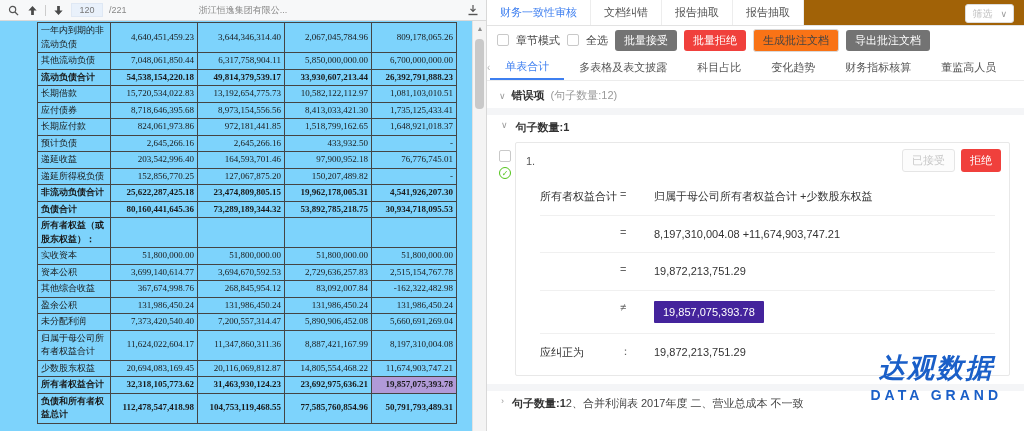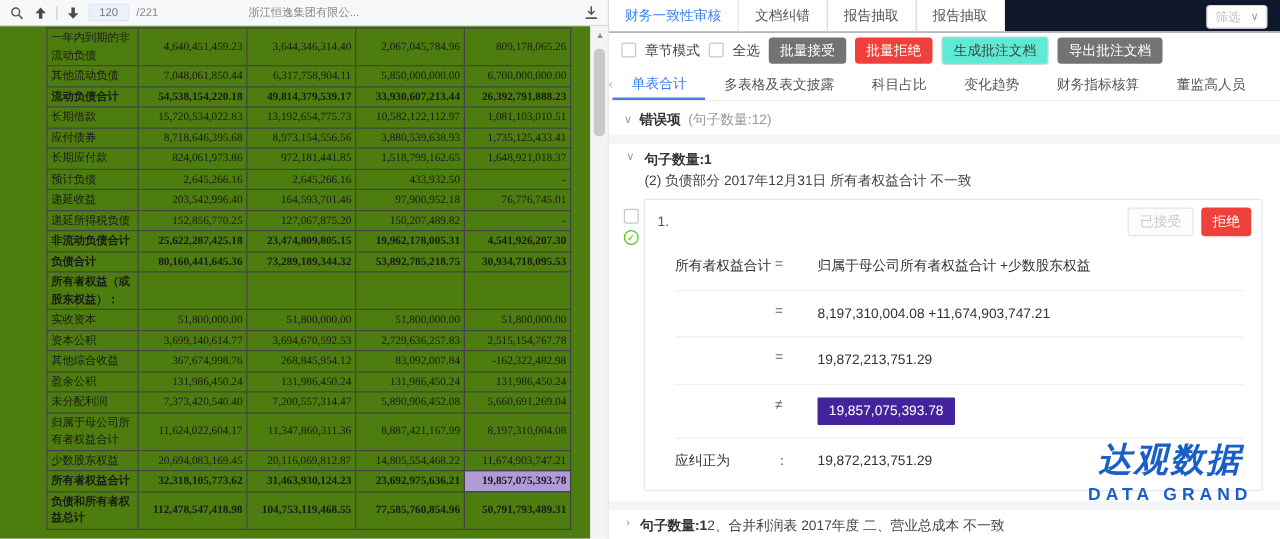--- a/index.html
+++ b/index.html
@@ -12,53 +12,53 @@
     border-right:1px solid #d8d8d8; }
   .viewer-toolbar { height:21px; background:#f7f8f9; border-bottom:1px solid #d9d9d9;
     display:flex; align-items:center; padding:0 7px; gap:6px; position:relative; font-size:9px; color:#555; }
   .tb-icon { width:13px; height:13px; display:flex; align-items:center; justify-content:center; cursor:pointer; }
   .tb-sep { width:1px; height:11px; background:#ccc; }
   .page-input { width:32px; height:14px; background:#e9f1fb; border:1px solid #dfe8f4;
     text-align:center; font-size:9px; color:#777; }
   .page-total { color:#888; font-size:9px; }
   .doc-title { position:absolute; left:50%; transform:translateX(-50%); color:#888; font-size:9px; white-space:nowrap; }
   .tb-right { margin-left:auto; }
-  .doc-area { position:absolute; top:21px; left:0; right:14px; bottom:0; background:#4d7c0f; overflow:hidden; }
+  .doc-area { position:absolute; top:21px; left:0; right:14px; bottom:0; background:#7dd3fc; overflow:hidden; }
   table.fin { border-collapse:collapse; margin:1px 0 0 37px; table-layout:fixed; width:419px;
     font-family:"Liberation Serif","DejaVu Serif",serif; font-size:9px; color:#1a1a1a; }
   table.fin td { border:1px solid #444; padding:1px 3px; line-height:1.5; overflow:hidden; }
   table.fin td.lab { text-align:left; }
   table.fin td.num { text-align:right; }
   table.fin tr.b td { font-weight:bold; }
   table.fin td.hl { background:#b19ad8; }
   
   .v-scroll { position:absolute; top:21px; right:0; bottom:0; width:14px; background:#f4f4f4;
     border-left:1px solid #e2e2e2; }
   .v-scroll .arr { width:14px; height:14px; display:flex; align-items:center; justify-content:center;
     font-size:7px; color:#8a8a8a; cursor:pointer; }
   .v-thumb { position:absolute; top:18px; left:2px; width:9px; height:70px; background:#c9c9c9; border-radius:4px; }
 
   
   .right-panel { flex:1; display:flex; flex-direction:column; background:#fff; position:relative; overflow:hidden; }
-  .tabs-bar { height:26px; background:#0f172a; border-bottom:1px solid #e3e3e3;
+  .tabs-bar { height:26px; background:#a16207; border-bottom:1px solid #e3e3e3;
     display:flex; align-items:stretch; position:relative; }
   .tab { padding:0 13px; display:flex; align-items:center; font-size:11px; color:#555;
     background:#fff; border-right:1px solid #ededed; cursor:pointer; white-space:nowrap; }
   .tab.active { color:#3e7ff0; }
   .filter-select { position:absolute; right:10px; top:4px; height:19px; min-width:46px;
     border:1px solid #dcdcdc; border-radius:3px; background:#fff; display:flex; align-items:center;
     gap:8px; padding:0 6px; font-size:10px; color:#bfbfbf; cursor:pointer; }
   .actions-row { height:28px; display:flex; align-items:center; gap:7px; padding:0 10px;
     font-size:11px; color:#444; background:#fff; }
   .chk { width:12px; height:12px; border:1px solid #c9c9c9; border-radius:2px; background:#fff; cursor:pointer; }
   .btn { border:none; border-radius:3px; font-size:11px; padding:3px 9px; cursor:pointer;
     font-family:inherit; white-space:nowrap; }
   .btn-blue { background:#737373; color:#fff; }
   .btn-red { background:#f0403c; color:#fff; }
-  .btn-plain { background:#5eead4; border:1px solid #d9d9d9; color:#444; }
+  .btn-plain { background:#f97316; border:1px solid #d9d9d9; color:#444; }
   .subtabs { height:27px; display:flex; align-items:center; font-size:11px; color:#555;
     border-bottom:1px solid #ececec; background:#fff; }
   .subtab-chev { width:20px; text-align:center; color:#b5b5b5; font-size:10px; cursor:pointer; }
   .subtab { padding:0 15px; height:100%; display:flex; align-items:center; cursor:pointer; white-space:nowrap; }
   .subtab.active { color:#3e7ff0; border-bottom:2px solid #3e7ff0; }
   .content { flex:1; overflow:hidden; background:#fff; position:relative; font-size:11px; color:#333; }
   .err-header { padding:7px 12px 5px 12px; display:flex; align-items:center; gap:6px; }
   .chev { color:#9a9a9a; font-size:9px; cursor:pointer; }
   .err-title { font-weight:bold; color:#333; }
   .err-count { color:#999; }
@@ -159,21 +159,21 @@
               <td class="lab">长期借款</td>
               <td class="num">15,720,534,022.83</td>
               <td class="num">13,192,654,775.73</td>
               <td class="num">10,582,122,112.97</td>
               <td class="num">1,081,103,010.51</td>
             </tr>
             <tr>
               <td class="lab">应付债券</td>
               <td class="num">8,718,646,395.68</td>
               <td class="num">8,973,154,556.56</td>
-              <td class="num">3,880,539,638.93</td>
+              <td class="num">8,413,033,421.30</td>
               <td class="num">1,735,125,433.41</td>
             </tr>
             <tr>
               <td class="lab">长期应付款</td>
               <td class="num">824,061,973.86</td>
               <td class="num">972,181,441.85</td>
               <td class="num">1,518,799,162.65</td>
               <td class="num">1,648,921,018.37</td>
             </tr>
             <tr>
@@ -335,21 +335,20 @@
         <span class="chev">∨</span>
         <span class="err-title">错误项</span>
         <span class="err-count">(句子数量:12)</span>
       </div>
       <div class="sep"></div>
 
       <div class="group-header">
         <span class="chev">∨</span>
         <span class="lines">
           <span class="gcount">句子数量:1</span>
-          <span class="gdesc">(2) 负债部分 2017年12月31日 所有者权益合计 不一致</span>
         </span>
       </div>
 
       <div class="item-row">
         <div class="gutter">
           <span class="chk"></span>
           <span class="ok-badge">✓</span>
         </div>
         <div class="card">
           <div class="card-head">

